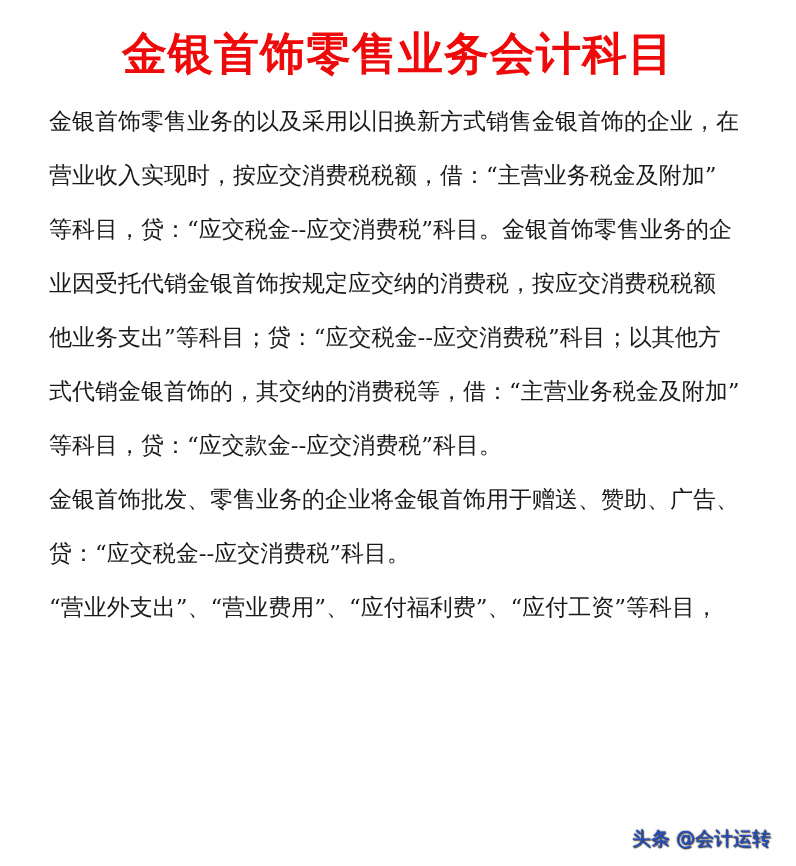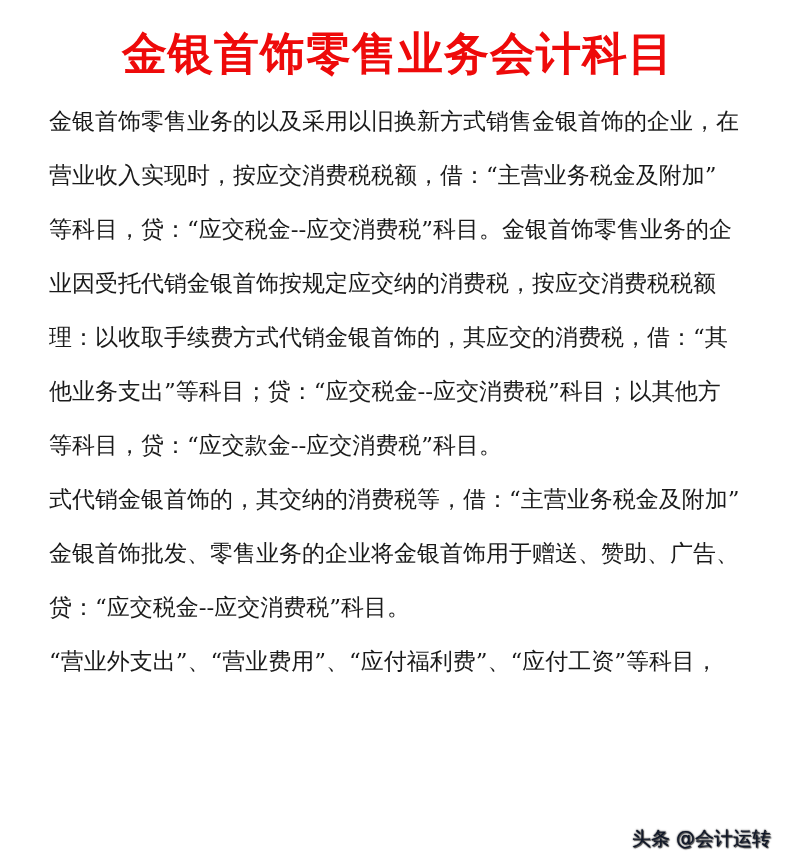--- a/index.html
+++ b/index.html
@@ -41,41 +41,40 @@
       line-height: 54px;
       white-space: nowrap;
       overflow: visible;
     }
     .watermark {
       position: absolute;
       left: 632px;
       top: 826px;
       font-family: "DejaVu Sans", sans-serif;
       font-size: 19px;
-      color: #0f172a;
+      color: #1d4ed8;
       text-shadow: 0 0 2px #333, 0 0 1px #333, 1px 1px 1px #444;
       white-space: nowrap;
       letter-spacing: 0px;
     }
   </style>
 </head>
 <body>
 
 <h1 class="doc-title">金银首饰零售业务会计科目</h1>
 
 <div class="doc-body">
   <div class="paragraph">
     <div class="line">金银首饰零售业务的以及采用以旧换新方式销售金银首饰的企业，在</div>
     <div class="line">营业收入实现时，按应交消费税税额，借：“主营业务税金及附加”</div>
     <div class="line">等科目，贷：“应交税金--应交消费税”科目。金银首饰零售业务的企</div>
     <div class="line">业因受托代销金银首饰按规定应交纳的消费税，按应交消费税税额</div>
-    <div class="line">理：以收取手续费方式代销金银首饰的，其应交的消费税，借：“其</div>
     <div class="line">他业务支出”等科目；贷：“应交税金--应交消费税”科目；以其他方</div>
+    <div class="line">式代销金银首饰的，其交纳的消费税等，借：“主营业务税金及附加”</div>
     <div class="line">等科目，贷：“应交款金--应交消费税”科目。</div>
-    <div class="line">式代销金银首饰的，其交纳的消费税等，借：“主营业务税金及附加”</div>
   </div>
   <div class="paragraph">
     <div class="line">金银首饰批发、零售业务的企业将金银首饰用于赠送、赞助、广告、</div>
     <div class="line">贷：“应交税金--应交消费税”科目。</div>
     <div class="line">“营业外支出”、“营业费用”、“应付福利费”、“应付工资”等科目，</div>
   </div>
 </div>
 
 <div class="watermark">头条 @会计运转</div>
 

